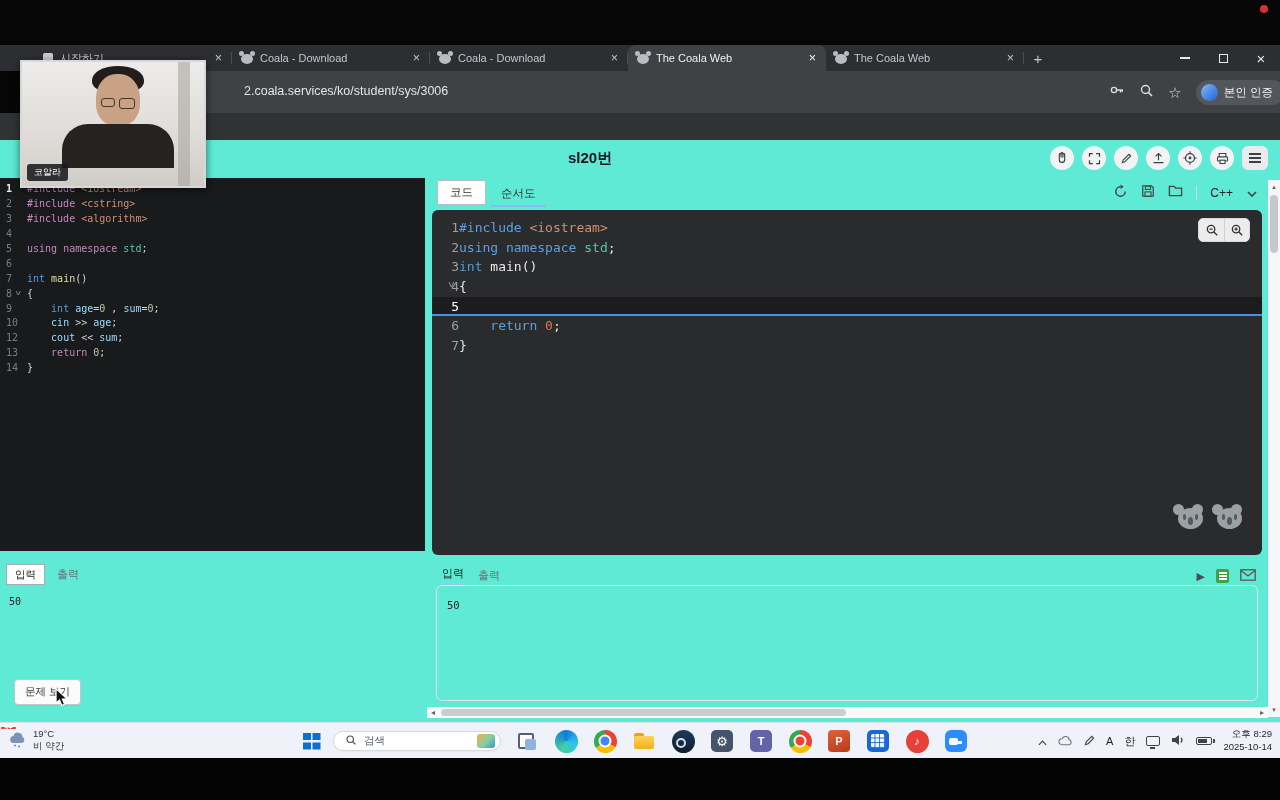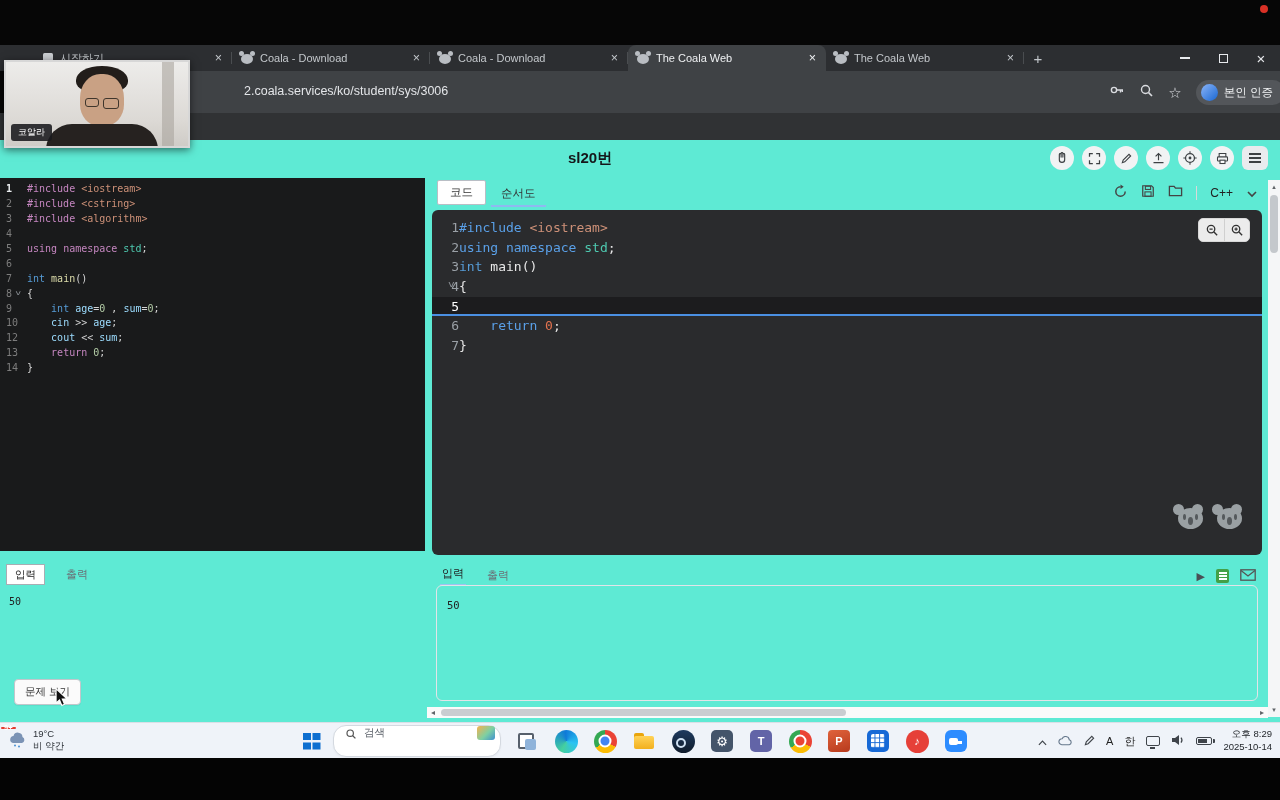--- a/index.html
+++ b/index.html
@@ -77,21 +77,21 @@
   .zoom-pill{position:absolute;right:12px;top:38px;background:#ececec;border:1px solid #d8d8d8;border-radius:5px;display:flex;overflow:hidden;}
   .zoom-btn{width:25px;height:22px;display:flex;align-items:center;justify-content:center;}
   .zoom-btn + .zoom-btn{border-left:1px solid #d0d0d0;}
   .koalas{position:absolute;right:20px;top:328px;display:flex;gap:14px;}
   .koala-face{position:relative;width:25px;height:21px;background:#9aa0a3;border-radius:50%;}
   .koala-face::before{content:"";position:absolute;left:-5px;top:-4px;width:11px;height:11px;border-radius:50%;background:#9aa0a3;box-shadow:19px 0 0 #9aa0a3;}
   .koala-face::after{content:"";position:absolute;left:10px;top:9px;width:5px;height:8px;border-radius:50%;background:#55595c;box-shadow:-6px -4px 0 -1px #55595c,6px -4px 0 -1px #55595c;}
 
   
   .io-left{position:absolute;left:0;top:418px;width:425px;height:154px;}
-  .io-tabs{display:flex;align-items:center;gap:21px;padding:6px 0 0 6px;}
+  .io-tabs{display:flex;align-items:center;gap:12px;padding:6px 0 0 6px;}
   .io-tab-box{border:1px solid #a8adb3;background:#fff;font-size:10.5px;color:#222;padding:2.5px 8px;}
   .io-tab-plain{font-size:11px;color:#6a6f75;}
   .io-tab-active{font-size:11px;color:#222;border-bottom:2px solid #9cc3f0;padding:2px 2px 3px;}
   .io-value{font-family:"DejaVu Sans Mono",monospace;font-size:10px;color:#222;padding:11px 0 0 9px;}
   .problem-btn{position:absolute;left:14px;bottom:7px;font-size:10.5px;color:#333;background:#fbfbfb;border:1px solid #c2c6cb;border-radius:4px;padding:5px 10px;box-shadow:0 1px 1px rgba(0,0,0,0.05);}
   .io-right{position:absolute;left:432px;top:418px;width:836px;height:146px;}
   .io-right .io-tabs{padding:6px 0 0 8px;}
   .io-icons{position:absolute;right:12px;top:9px;display:flex;align-items:center;gap:11px;}
   .play-icon{font-size:11px;color:#4a4f55;line-height:1;}
   .doc-icon{width:13px;height:14px;background:#43a047;border-radius:2px;position:relative;}
@@ -103,39 +103,39 @@
   .hscroll{position:absolute;left:427px;top:567px;width:841px;height:11px;background:#fafafa;}
   .hs-arrow{position:absolute;top:0;width:12px;height:11px;text-align:center;font-size:8px;color:#606468;line-height:11px;}
   .hs-left{left:0;}.hs-right{right:0;}
   .hs-thumb{position:absolute;left:14px;top:2px;width:405px;height:7px;background:#c9cdd1;border-radius:4px;}
   .vscroll{position:absolute;left:1268px;top:40px;width:12px;height:537px;background:#f5f6f7;}
   .vs-arrow{position:absolute;left:0;width:12px;text-align:center;font-size:7px;color:#606468;}
   .vs-up{top:3px;}.vs-down{bottom:3px;}
   .vs-thumb{position:absolute;left:2px;top:15px;width:8px;height:58px;background:#c4c8cc;border-radius:4px;}
 
   
-  .webcam{position:absolute;left:4px;top:60px;width:186px;height:88px;background:linear-gradient(180deg,#edecea 0%,#dcd9d5 70%,#cfccc7 100%);border:2px solid #d7d7d7;box-shadow:0 2px 8px rgba(0,0,0,0.55);z-index:40;overflow:hidden;padding-left:40px;}
+  .webcam{position:absolute;left:20px;top:60px;width:186px;height:128px;background:linear-gradient(180deg,#edecea 0%,#dcd9d5 70%,#cfccc7 100%);border:2px solid #d7d7d7;box-shadow:0 2px 8px rgba(0,0,0,0.55);z-index:40;overflow:hidden;padding-left:40px;}
   .wc-band{position:absolute;right:14px;top:0;width:12px;height:100%;background:#aaa59e;opacity:0.6;}
   .wc-hair{position:absolute;left:70px;top:4px;width:52px;height:28px;background:#221d1a;border-radius:50% 50% 45% 45%;}
   .wc-head{position:absolute;left:74px;top:12px;width:44px;height:52px;background:#c9a184;border-radius:46% 46% 42% 42%;}
   .wc-glasses{position:absolute;left:79px;top:36px;width:14px;height:9px;border:1.5px solid #3f362c;border-radius:3px;}
   .wc-glasses::after{content:"";position:absolute;left:17px;top:-1.5px;width:14px;height:9px;border:1.5px solid #3f362c;border-radius:3px;}
   .wc-body{position:absolute;left:40px;top:62px;width:112px;height:44px;background:#262220;border-radius:26px 26px 0 0;}
   .webcam-label{position:absolute;left:5px;bottom:5px;background:rgba(25,25,28,0.88);color:#fff;font-size:9px;padding:2px 7px;border-radius:3px;z-index:2;}
 
   
   .taskbar{position:absolute;left:0;top:722px;width:1280px;height:36px;background:#eff3f9;border-top:1px solid #dadfe7;z-index:30;}
   .weather{position:absolute;left:8px;top:5px;display:flex;align-items:center;gap:5px;}
   .weather-glyph{position:relative;line-height:0;}
   .weather-badge{position:absolute;left:-7px;top:-5px;background:#e33b30;color:#fff;font-size:7.5px;border-radius:7px;padding:1px 3px;font-weight:bold;}
   .weather-text{font-size:9.5px;color:#2d3238;line-height:1.3;}
   .tb-center{position:absolute;left:303px;top:5px;height:26px;display:flex;align-items:center;gap:13px;}
   .start{width:17px;height:17px;position:relative;}
   .start-sq{position:absolute;left:0;top:0;width:7.5px;height:7.5px;background:#0e6fd0;box-shadow:9.5px 0 #0e6fd0,0 9.5px #0e6fd0,9.5px 9.5px #0e6fd0;}
-  .search{width:168px;height:32px;background:#fff;border:1px solid #d4d9e0;border-radius:13px;display:flex;gap:7px;padding:0 5px 0 11px;box-shadow:0 1px 2px rgba(0,0,0,0.04);}
+  .search{width:168px;height:20px;background:#fff;border:1px solid #d4d9e0;border-radius:13px;display:flex;align-items:center;gap:7px;padding:0 5px 0 11px;box-shadow:0 1px 2px rgba(0,0,0,0.04);}
   .search-label{font-size:10.5px;color:#5a6068;flex:1;}
   .search-img{width:18px;height:14px;border-radius:3px;background:linear-gradient(135deg,#f8b04c 0%,#7ed0a2 55%,#3e8fd0 100%);}
   .apps{display:flex;gap:13px;align-items:center;}
   .app{width:26px;height:26px;display:flex;align-items:center;justify-content:center;position:relative;}
   .app-glyph{position:relative;z-index:2;color:#fff;font-weight:bold;font-size:11px;}
   .app-task-view::before{content:"";position:absolute;left:4px;top:5px;width:12px;height:12px;background:#fff;border:2px solid #57606c;border-radius:2px;}
   .app-task-view::after{content:"";position:absolute;right:4px;bottom:4px;width:11px;height:11px;background:#8fb3da;border-radius:2px;}
   .app-edge::before{content:"";width:23px;height:23px;border-radius:50%;background:conic-gradient(from 210deg,#45d09e,#0f7ad8 40%,#2bc3f2 70%,#45d09e);}
   .app-chrome::before,.app-chrome-2::before{content:"";width:23px;height:23px;border-radius:50%;background:conic-gradient(#ea4335 0 33%,#fbbc05 0 66%,#34a853 0 100%);}
   .app-chrome::after,.app-chrome-2::after{content:"";position:absolute;left:50%;top:50%;transform:translate(-50%,-50%);width:9px;height:9px;border-radius:50%;background:#4285f4;border:2px solid #fff;}

